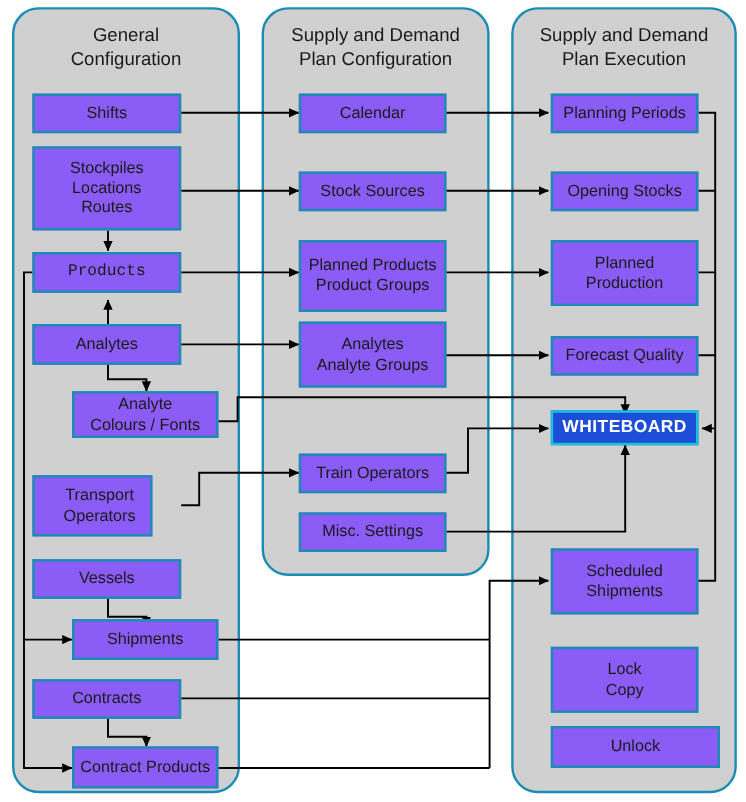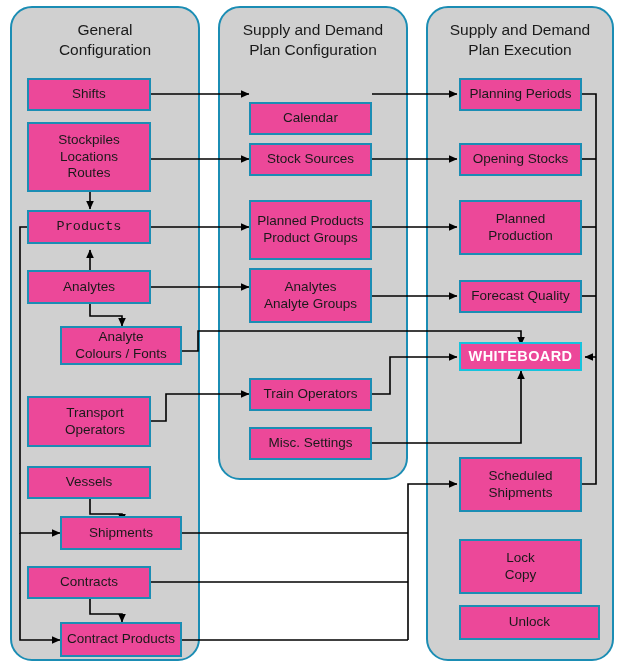--- a/index.html
+++ b/index.html
@@ -6,25 +6,25 @@
   body{width:622px;height:668px;overflow:hidden;
        font-family:"Liberation Sans","DejaVu Sans",sans-serif;}
   #stage{position:relative;width:622px;height:668px;}
   svg#wires{position:absolute;left:0;top:0;width:622px;height:668px;pointer-events:none;}
 
   .panel{position:absolute;background:#d0d0d0;border:2px solid #1b8db4;
          border-radius:22px;box-sizing:border-box;}
   .panel-title{position:absolute;width:100%;text-align:center;top:12px;
                font-size:15.5px;color:#1a1a1a;line-height:1.32;white-space:pre-line;}
 
-  .node{position:absolute;background:#ec4899;border:2px solid #1b8db4;
+  .node{position:absolute;background:#8b5cf6;border:2px solid #1b8db4;
         box-sizing:border-box;display:flex;align-items:center;justify-content:center;
         text-align:center;font-size:13.5px;color:#1a1a1a;line-height:1.25;
         white-space:pre-line;}
-  .node.accent{background:#ec4899;border-color:#16c3dd;color:#ffffff;
+  .node.accent{background:#1d4ed8;border-color:#16c3dd;color:#ffffff;
                font-weight:bold;font-size:14.5px;letter-spacing:.4px;}
 </style>
 </head>
 <body>
 
 <div id="stage">
 
   <div class="panel" style="left:10px;top:6px;width:190px;height:655px;">
     <div class="panel-title">General
 Configuration</div>
@@ -105,32 +105,32 @@
 Locations
 Routes</div>
 
   <div class="node" style="left:27px;top:210px;width:124px;height:34px;font-family:Liberation Mono, monospace;">Products</div>
 
   <div class="node" style="left:27px;top:270px;width:124px;height:34px;">Analytes</div>
 
   <div class="node" style="left:60px;top:326px;width:122px;height:39px;">Analyte
 Colours / Fonts</div>
 
-  <div class="node" style="left:27px;top:396px;width:124px;height:51px;padding-left:12px;">Transport
+  <div class="node" style="left:27px;top:396px;width:100px;height:51px;padding-left:12px;">Transport
 Operators</div>
 
   <div class="node" style="left:27px;top:466px;width:124px;height:33px;">Vessels</div>
 
   <div class="node" style="left:60px;top:516px;width:122px;height:34px;">Shipments</div>
 
   <div class="node" style="left:27px;top:566px;width:124px;height:33px;">Contracts</div>
 
   <div class="node" style="left:60px;top:622px;width:122px;height:35px;">Contract Products</div>
 
-  <div class="node" style="left:249px;top:78px;width:123px;height:33px;margin-top:24px;">Calendar</div>
+  <div class="node" style="left:249px;top:78px;width:123px;height:33px;">Calendar</div>
 
   <div class="node" style="left:249px;top:143px;width:123px;height:33px;">Stock Sources</div>
 
   <div class="node" style="left:249px;top:200px;width:123px;height:60px;">Planned Products
 Product Groups</div>
 
   <div class="node" style="left:249px;top:268px;width:123px;height:55px;">Analytes
 Analyte Groups</div>
 
   <div class="node" style="left:249px;top:378px;width:123px;height:33px;">Train Operators</div>

